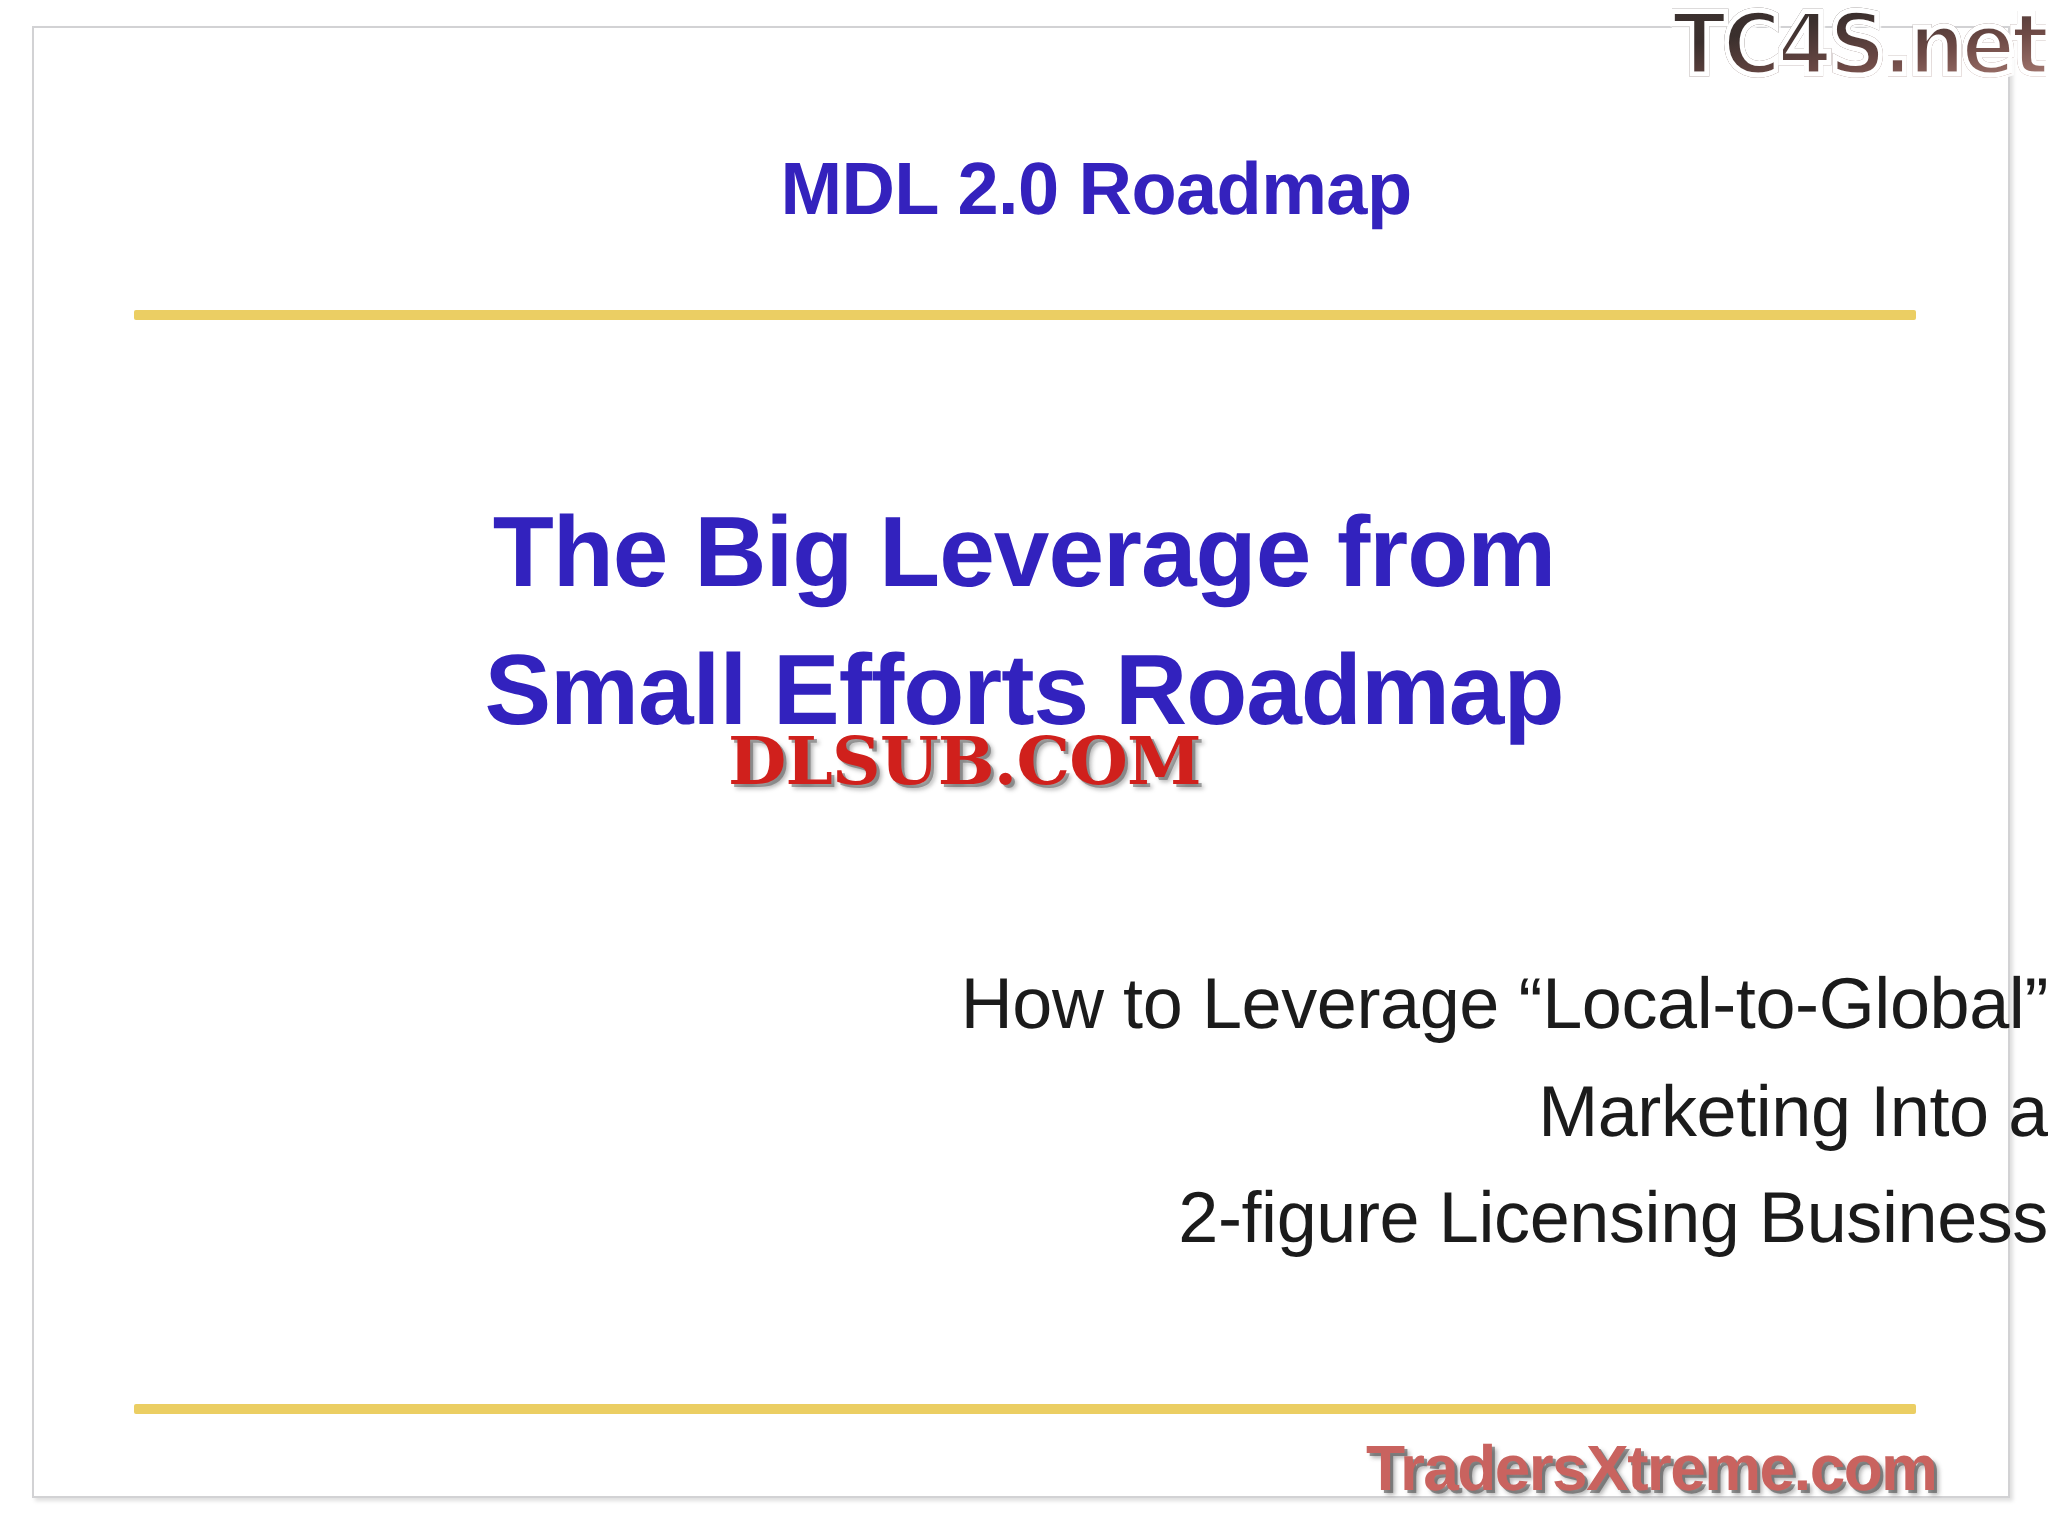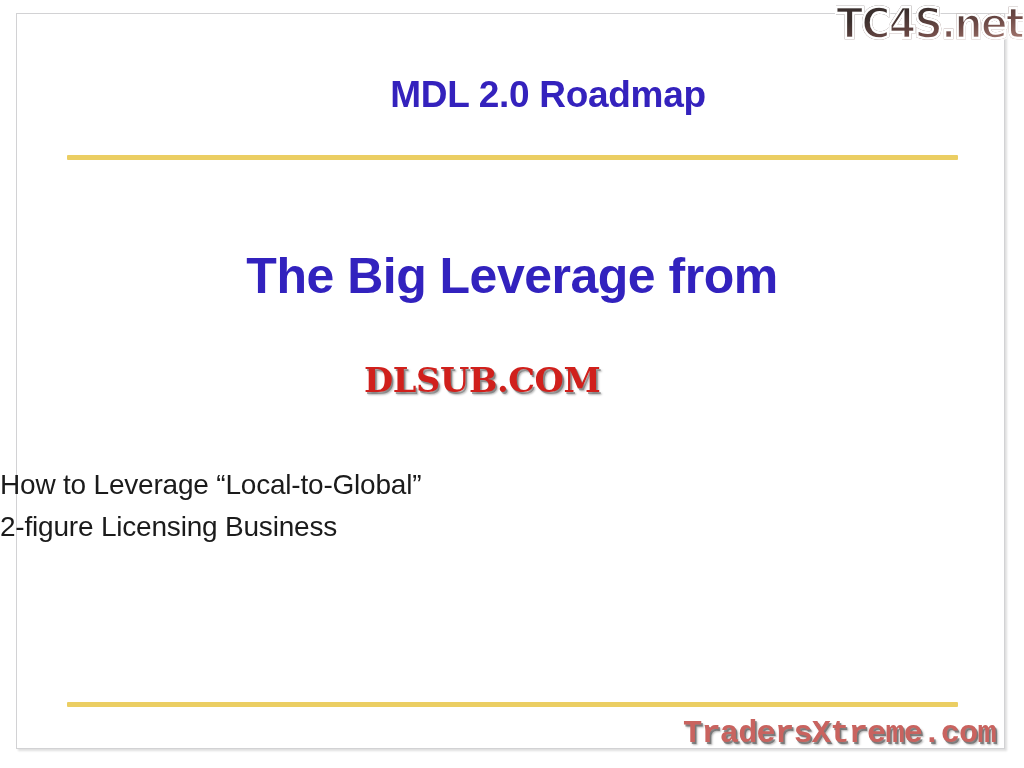--- a/index.html
+++ b/index.html
@@ -67,25 +67,25 @@
     line-height: 1.37;
     color: #3222be;
     letter-spacing: -0.5px;
   }
   #headline .hl-line { display: block; white-space: nowrap; }
 
   
   #body-copy {
     position: absolute;
     left: 0;
-    top: 464px;
+    top: 475px;
     width: 1024px;
-    text-align: left;
+    text-align: right;
     font-family: "Liberation Sans", sans-serif;
-    font-size: 28px;
+    font-size: 36px;
     font-weight: normal;
     line-height: 1.49;
     color: #1b1b1b;
     letter-spacing: -0.2px;
   }
   #body-copy .body-line { display: block; white-space: nowrap; }
 
   
 
   
@@ -130,21 +130,21 @@
     text-shadow:
        1.5px 1.5px 0 rgba(95,95,95,0.55),
        2.5px 2.5px 2px rgba(80,80,80,0.40);
   }
 
   
   #wm-traders {
     position: absolute;
     left: 683px;
     top: 716px;
-    font-family: Liberation Mono, monospace;
+    font-family: Liberation Sans, sans-serif;
     font-size: 32px;
     font-weight: bold;
     letter-spacing: -0.8px;
     transform: scaleX(1.00);
     transform-origin: left top;
     line-height: 1.15;
     white-space: nowrap;
     color: #c9635f;
     -webkit-text-stroke: 3px #ffffff;
     paint-order: stroke fill;
@@ -157,24 +157,26 @@
 <body>
 
 <div id="slide-frame"></div>
 
 <div id="slide-title">MDL 2.0 Roadmap</div>
 
 <div id="rule-top" class="gold-rule"></div>
 
 <div id="headline">
   <span class="hl-line">The Big Leverage from</span>
+  <span class="hl-line">Small Efforts Roadmap</span>
 </div>
 
 <div id="body-copy">
   <span class="body-line">How to Leverage “Local-to-Global”</span>
+  <span class="body-line">Marketing Into a</span>
   <span class="body-line">2-figure Licensing Business</span>
 </div>
 
 <div id="rule-bottom" class="gold-rule"></div>
 
 <div id="wm-tc4s">TC4S.net</div>
 
 <div id="wm-dlsub">DLSUB.COM</div>
 
 <div id="wm-traders">TradersXtreme.com</div>

